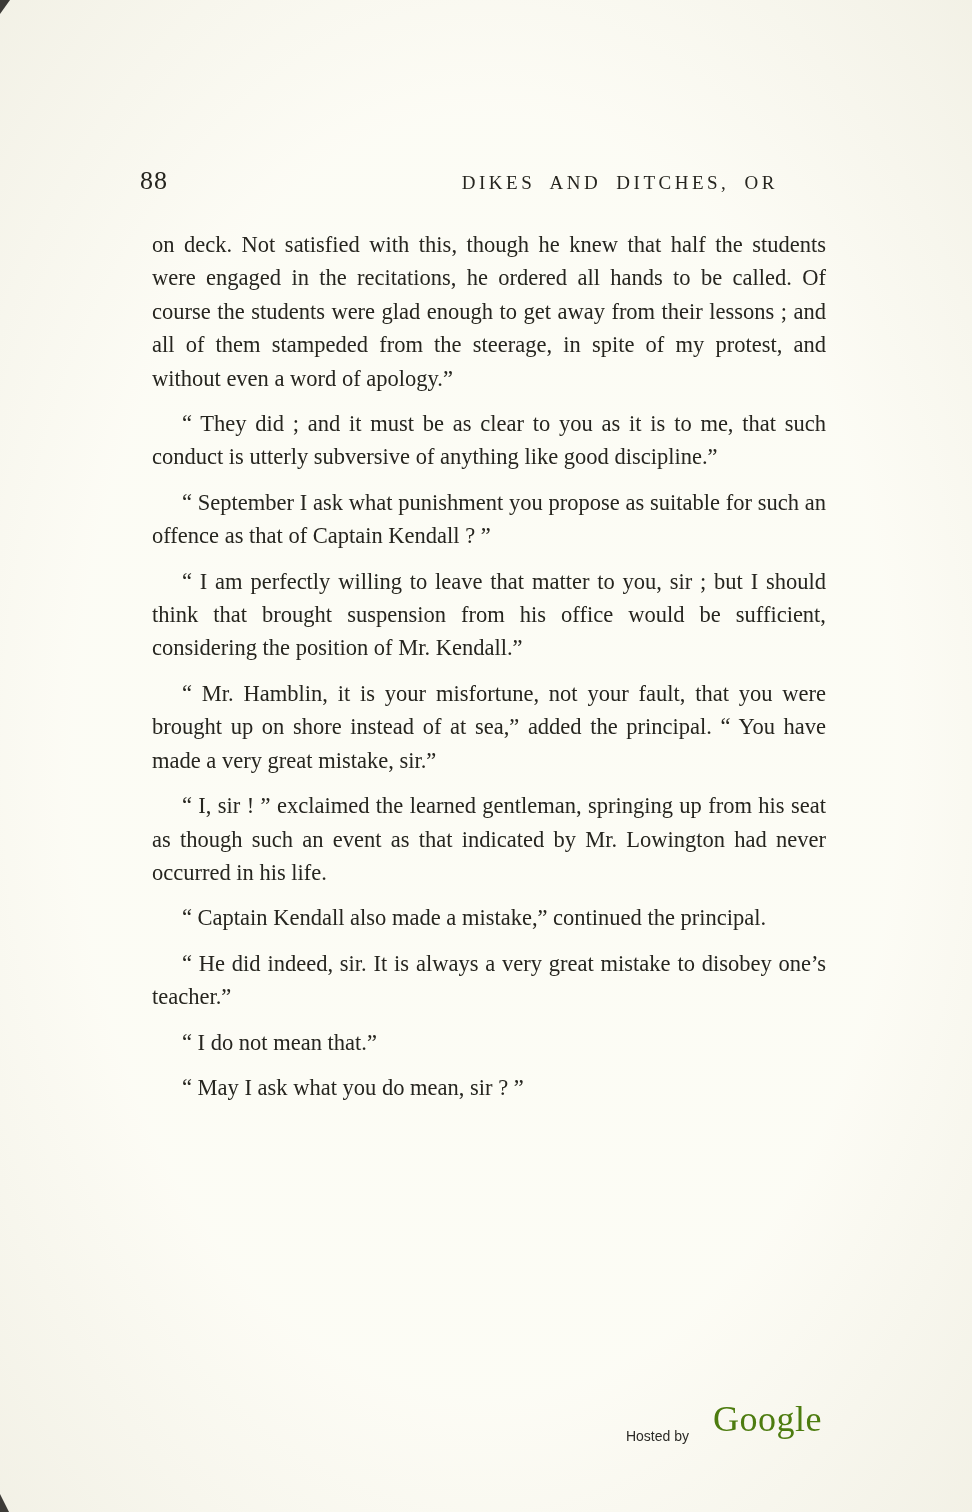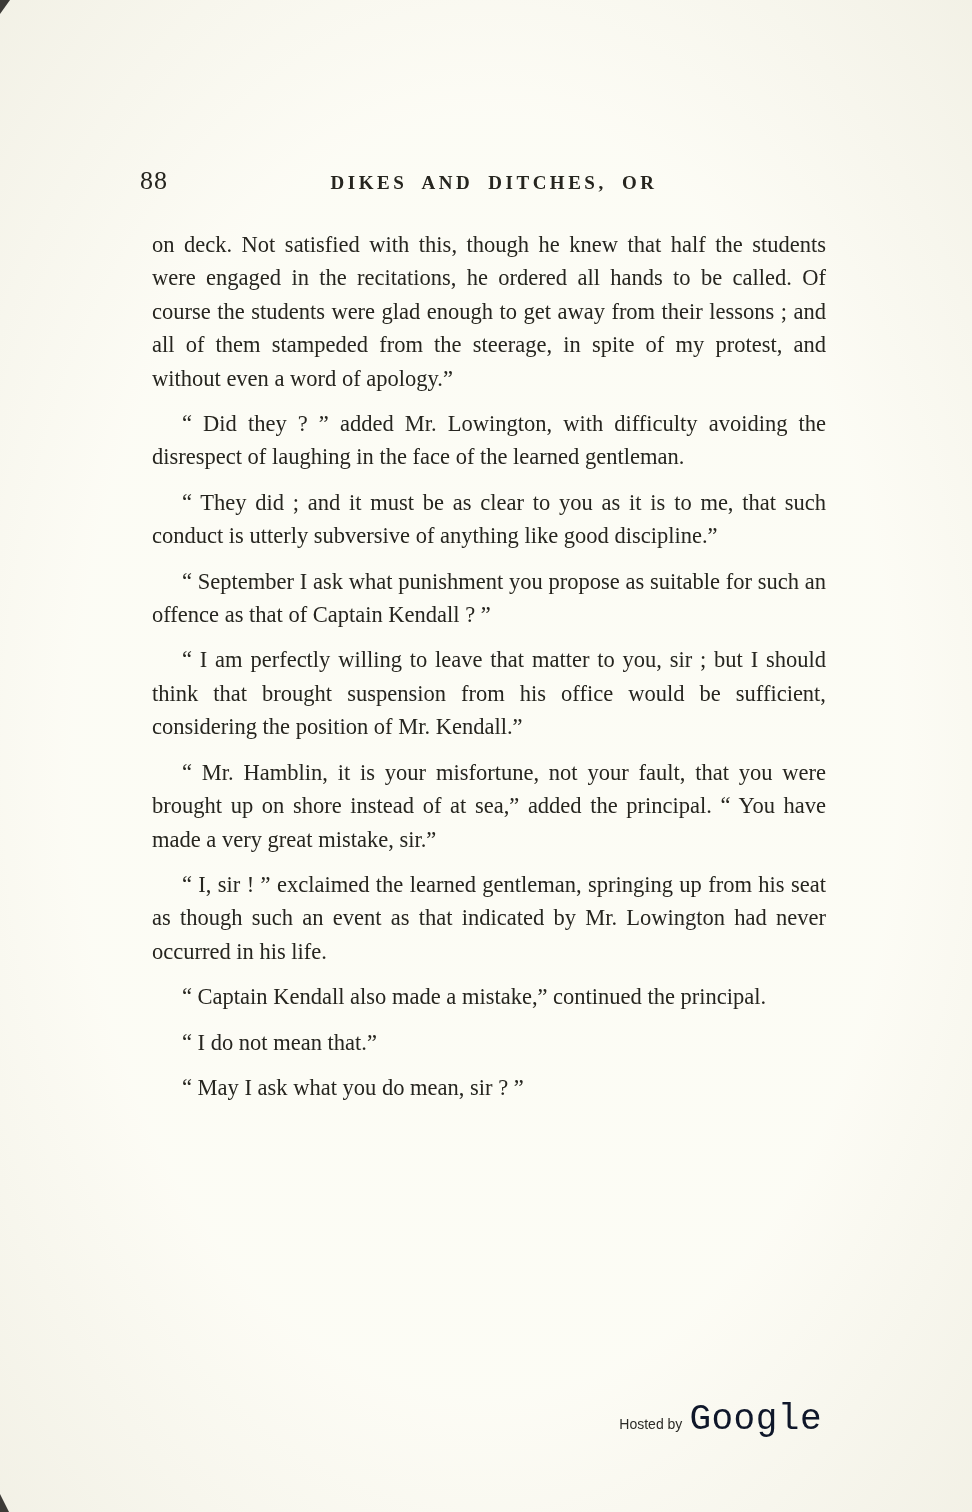--- a/index.html
+++ b/index.html
@@ -43,23 +43,23 @@
     margin-bottom: 32px;
   }
   .page-number {
     font-size: 26px;
     letter-spacing: 1px;
     min-width: 70px;
     margin-top: 16px;
   }
   .header-title {
     flex: 1;
-    text-align: center;
+    text-align: right;
     font-size: 19px;
-    font-weight: bold;
+    font-weight: normal;
     letter-spacing: 3.5px;
     word-spacing: 7px;
     padding-right: 60px;
     white-space: nowrap;
   }
   .body-text {
     font-size: 22.5px;
     line-height: 33.4px;
     text-align: justify;
   }
@@ -68,58 +68,58 @@
     text-indent: 30px;
   }
   .para.no-indent {
     text-indent: 0;
   }
   .page-footer {
     position: absolute;
     right: 150px;
     bottom: 72px;
     display: flex;
-    align-items: center;
-    gap: 7px;
+    align-items: flex-end;
+    gap: 24px;
   }
   .hosted-by {
     font-family: "Liberation Sans", sans-serif;
     font-size: 14px;
     color: #2b2a26;
     position: relative;
     top: 4px;
   }
   .google-logo {
-    font-family: Liberation Mono, monospace;
+    font-family: Liberation Serif, serif;
     font-size: 36px;
-    color: #0f172a;
+    color: #4d7c0f;
     letter-spacing: 0.5px;
   }
 </style>
 </head>
 <body>
 
 <div class="scan-vignette"></div>
 <div class="corner-mark tl"></div>
 <div class="corner-mark bl"></div>
 
 <div class="page-inner">
   <div class="page-header">
     <span class="page-number">88</span>
     <span class="header-title">DIKES AND DITCHES, OR</span>
   </div>
   <div class="body-text">
       <p class="para no-indent">on deck.  Not satisfied with this, though he knew that half the students were engaged in the recitations, he ordered all hands to be called.  Of course the students were glad enough to get away from their lessons ; and all of them stampeded from the steerage, in spite of my protest, and without even a word of apology.”</p>
-      <p class="para">“ Did they ? ”  added Mr. Lowington, with difficulty avoiding the disrespect of laughing in the face of the learned gentleman.</p>
       <p class="para">“ They did ; and it must be as clear to you as it is to me, that such conduct is utterly subversive of anything like good discipline.”</p>
       <p class="para">“ September I ask what punishment you propose as suitable for such an offence as that of Captain Kendall ? ”</p>
       <p class="para">“ I am perfectly willing to leave that matter to you, sir ; but I should think that brought suspension from his office would be sufficient, considering the position of Mr. Kendall.”</p>
       <p class="para">“ Mr. Hamblin, it is your misfortune, not your fault, that you were brought up on shore instead of at sea,” added the principal.  “ You have made a very great mistake, sir.”</p>
       <p class="para">“ I, sir ! ”  exclaimed the learned gentleman, springing up from his seat as though such an event as that indicated by Mr. Lowington had never occurred in his life.</p>
       <p class="para">“ Captain Kendall also made a mistake,” continued the principal.</p>
+      <p class="para">“ He did indeed, sir.  It is always a very great mistake to disobey one’s teacher.”</p>
       <p class="para">“ I do not mean that.”</p>
       <p class="para">“ May I ask what you do mean, sir ? ”</p>
     </div>
 </div>
 
 <div class="page-footer">
   <span class="hosted-by">Hosted by</span>
   <span class="google-logo">Google</span>
 </div>
 

